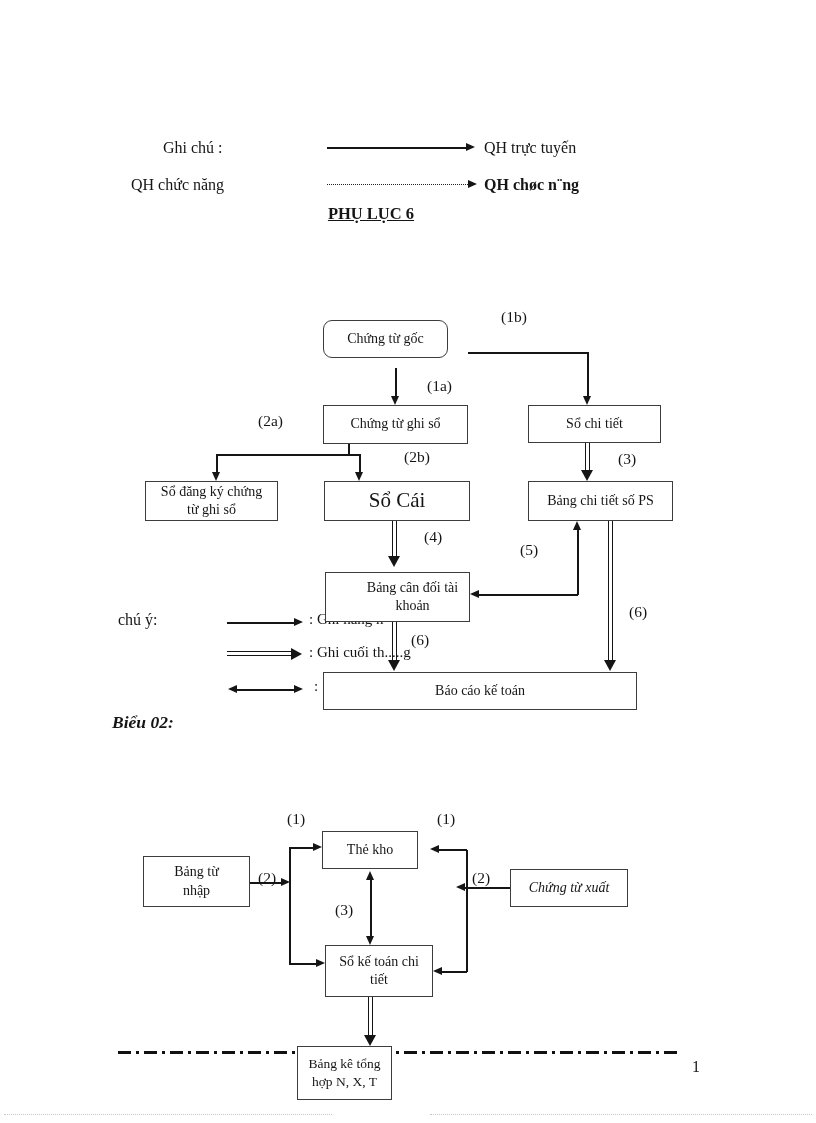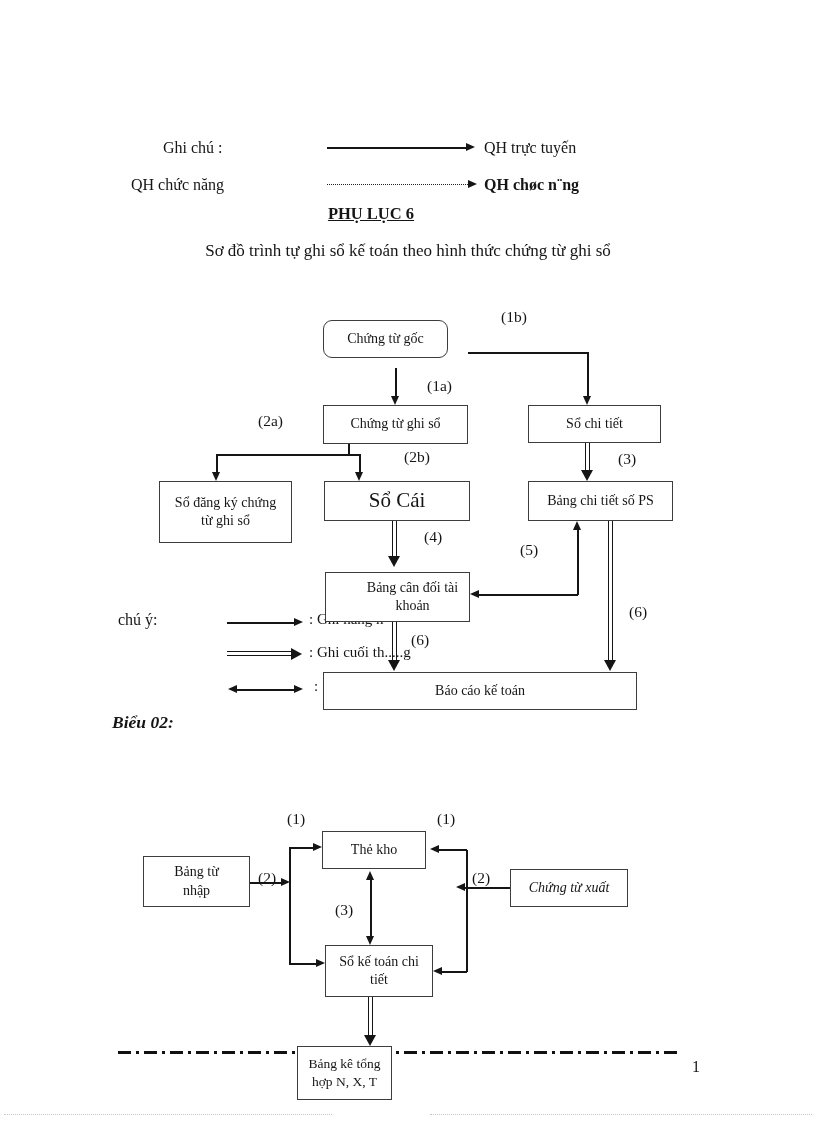--- a/index.html
+++ b/index.html
@@ -39,21 +39,20 @@
   <div class="hline" style="left:327px;top:147px;width:139px;"></div>
   <div class="ah ah-right" style="left:466px;top:143px;"></div>
   <div class="txt" style="left:484px;top:139px;font-size:16px;">QH trực tuyến</div>
 
   <div class="txt" style="left:131px;top:176px;font-size:16px;">QH chức năng</div>
   <div class="dotline" style="left:327px;top:184px;width:141px;"></div>
   <div class="ah ah-right" style="left:468px;top:180px;"></div>
   <div class="txt" style="left:484px;top:176px;font-size:16px;font-weight:bold;">QH chøc n¨ng</div>
 
   <div class="txt" style="left:271px;top:204px;width:200px;text-align:center;font-size:16.5px;font-weight:bold;text-decoration:underline;">PHỤ LỤC 6</div>
-  <div class="ctr" style="top:241px;font-size:17px;">Sơ đồ trình tự ghi sổ kế toán theo hình thức chứng từ ghi sổ</div>
 
   <div class="txt" style="left:118px;top:611px;font-size:16px;">chú ý:</div>
   <div class="txt-low" style="left:309px;top:611px;font-size:15px;">: Ghi hàng n</div>
   <div class="txt-low" style="left:309px;top:644px;font-size:15px;">: Ghi cuối th.....g</div>
   <div class="txt-low" style="left:314px;top:678px;font-size:15px;">:</div>
 
   <div class="hline" style="left:227px;top:622px;width:67px;"></div>
   <div class="ah ah-right" style="left:294px;top:618px;"></div>
   <div class="dline-h" style="left:227px;top:651px;width:64px;"></div>
   <div class="ah big ah-right" style="left:291px;top:648px;"></div>
@@ -98,21 +97,21 @@
   <div class="elabel" style="left:404px;top:448px;">(2b)</div>
   <div class="elabel" style="left:618px;top:450px;">(3)</div>
   <div class="elabel" style="left:424px;top:528px;">(4)</div>
   <div class="elabel" style="left:520px;top:541px;">(5)</div>
   <div class="elabel" style="left:411px;top:631px;">(6)</div>
   <div class="elabel" style="left:629px;top:603px;">(6)</div>
 
   <div class="box" style="left:323px;top:320px;width:125px;height:38px;border-radius:9px;">Chứng từ gốc</div>
   <div class="box" style="left:323px;top:405px;width:145px;height:39px;">Chứng từ ghi sổ</div>
   <div class="box" style="left:528px;top:405px;width:133px;height:38px;">Sổ chi tiết</div>
-  <div class="box" style="left:159px;top:481px;width:133px;height:62px;padding:2px 14px;">Sổ đăng ký chứng từ ghi sổ</div>
+  <div class="box" style="left:145px;top:481px;width:133px;height:40px;padding:2px 14px;">Sổ đăng ký chứng từ ghi sổ</div>
   <div class="box" style="left:324px;top:481px;width:146px;height:40px;font-size:21px;">Sổ Cái</div>
   <div class="box" style="left:528px;top:481px;width:145px;height:40px;">Bảng chi tiết số PS</div>
   <div class="box" style="left:325px;top:572px;width:145px;height:50px;padding-left:36px;">Bảng cân đối tài khoản</div>
   <div class="box" style="left:323px;top:672px;width:314px;height:38px;">Báo cáo kế toán</div>
 
   <div class="txt" style="left:112px;top:712px;font-size:17.5px;font-weight:bold;font-style:italic;">Biểu 02:</div>
 
   <div class="vline" style="left:289px;top:848px;height:116px;"></div>
   <div class="hline" style="left:289px;top:847px;width:25px;"></div>
   <div class="ah ah-right" style="left:313px;top:843px;"></div>
@@ -135,21 +134,21 @@
 
   <div class="dline-v" style="left:368px;top:997px;height:38px;"></div>
   <div class="ah big ah-down" style="left:364px;top:1035px;"></div>
 
   <div class="elabel" style="left:287px;top:810px;">(1)</div>
   <div class="elabel" style="left:437px;top:810px;">(1)</div>
   <div class="elabel" style="left:258px;top:869px;">(2)</div>
   <div class="elabel" style="left:472px;top:869px;">(2)</div>
   <div class="elabel" style="left:335px;top:901px;">(3)</div>
 
-  <div class="box" style="left:322px;top:831px;width:104px;height:38px;">Thẻ kho</div>
+  <div class="box" style="left:322px;top:831px;width:96px;height:38px;">Thẻ kho</div>
   <div class="box" style="left:143px;top:856px;width:107px;height:51px;padding:2px 16px;">Bảng từ nhập</div>
   <div class="box" style="left:510px;top:869px;width:118px;height:38px;font-style:italic;">Chứng từ xuất</div>
   <div class="box" style="left:325px;top:945px;width:108px;height:52px;padding:2px 10px;">Sổ kế toán chi tiết</div>
   <div class="box" style="left:297px;top:1046px;width:95px;height:54px;font-size:13.5px;padding:2px 3px;">Bảng kê tổng hợp N, X, T</div>
 
   <div class="dashdot" style="left:118px;top:1051px;width:562px;"></div>
   <div class="txt" style="left:692px;top:1058px;font-size:16px;">1</div>
   <div class="faintdot" style="left:4px;top:1114px;width:328px;"></div>
   <div class="faintdot" style="left:430px;top:1114px;width:382px;"></div>
 

